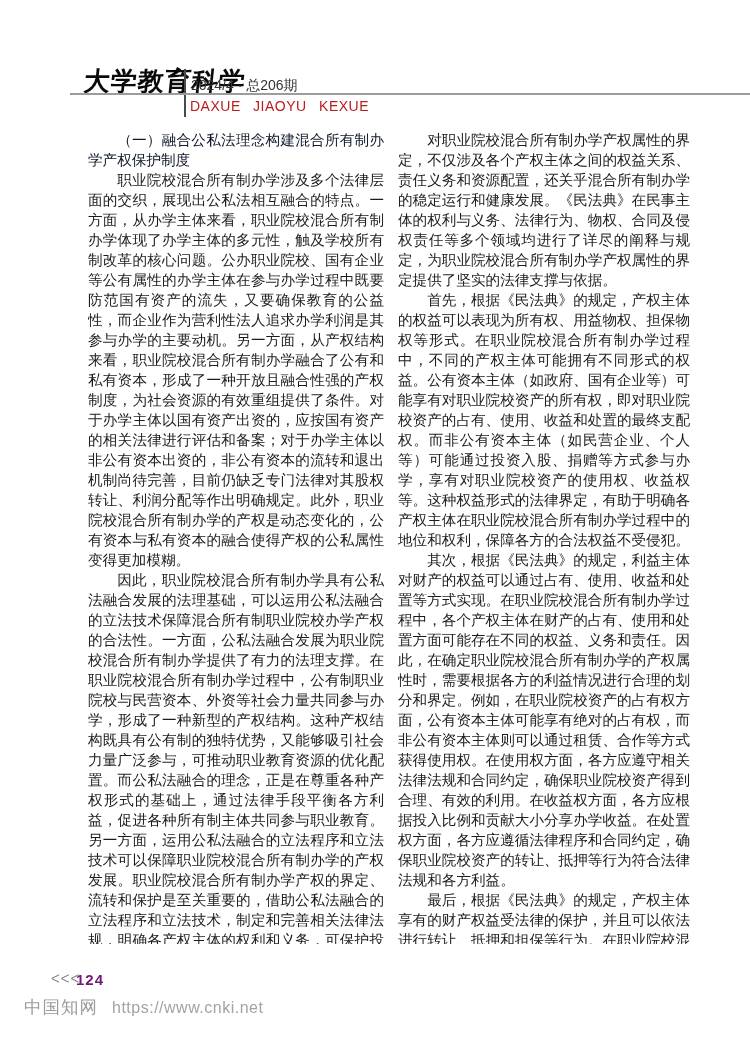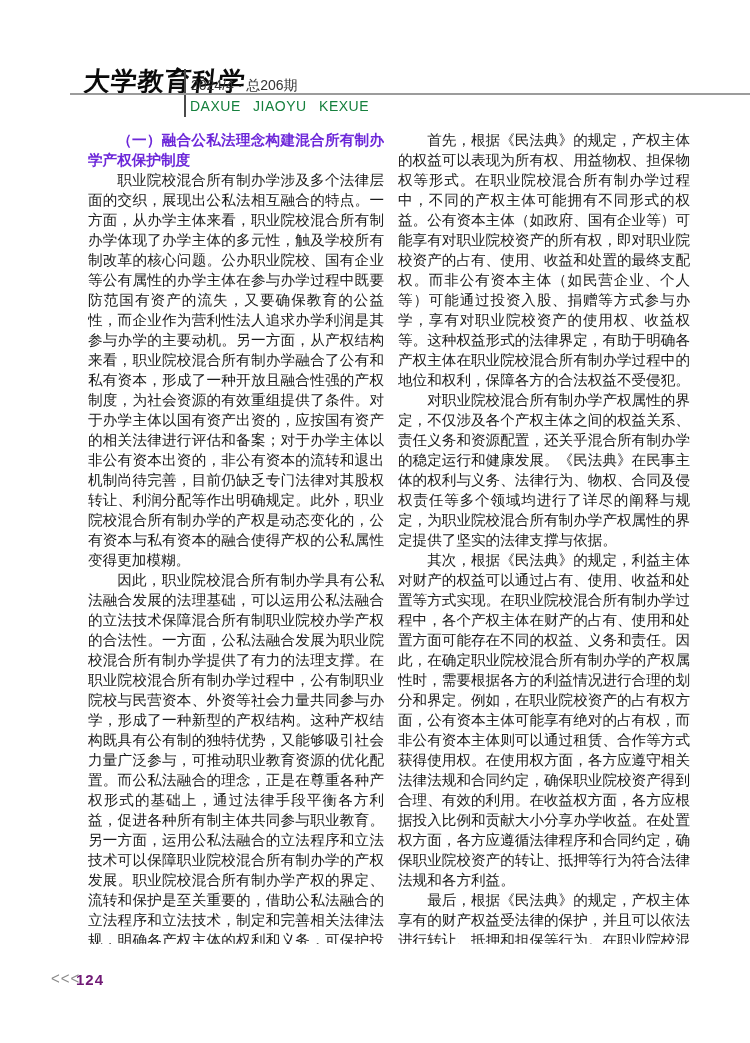--- a/index.html
+++ b/index.html
@@ -27,36 +27,36 @@
     font-family:"Liberation Sans","DejaVu Sans",sans-serif;
     font-size:14px;color:#333;white-space:nowrap;
   }
   .hrule{
     position:absolute;left:70px;top:93px;
     width:680px;height:2px;background:#9c9c9c;
   }
   .pinyin{
     position:absolute;left:190px;top:98px;
     font-family:"Liberation Sans","DejaVu Sans",sans-serif;
-    font-size:14px;color:#15803d;
+    font-size:14px;color:#b91c1c;
     letter-spacing:0.5px;word-spacing:8px;white-space:nowrap;
   }
   
   .col{
     position:absolute;top:130px;
     height:814px;overflow:hidden;
     font-size:14.6px;line-height:20px;
     text-align:justify;text-justify:inter-character;
     word-break:break-all;
     color:#1c1c1c;
   }
   .col-left{left:88px;width:296px;}
   .col-right{left:398px;width:292px;}
   .col p{margin:0;text-indent:2em;}
-  .heading{font-weight:bold;color:#6d28d9;}
+  .heading{font-weight:normal;color:#0f172a;}
   
   .chevrons{
     position:absolute;left:51px;top:969px;
     font-family:"Liberation Sans","DejaVu Sans",sans-serif;
     font-size:15px;color:#8a8a8a;letter-spacing:1px;
     transform:scaleY(1.15);
   }
   .pagenum{
     position:absolute;left:76px;top:971px;
     font-family:"Liberation Sans","DejaVu Sans",sans-serif;
@@ -81,22 +81,25 @@
   <div class="hrule"></div>
   <div class="pinyin">DAXUE JIAOYU KEXUE</div>
 
   <section class="col col-left">
     <p class="heading">（一）融合公私法理念构建混合所有制办学产权保护制度</p>
     <p class="para">职业院校混合所有制办学涉及多个法律层面的交织，展现出公私法相互融合的特点。一方面，从办学主体来看，职业院校混合所有制办学体现了办学主体的多元性，触及学校所有制改革的核心问题。公办职业院校、国有企业等公有属性的办学主体在参与办学过程中既要防范国有资产的流失，又要确保教育的公益性，而企业作为营利性法人追求办学利润是其参与办学的主要动机。另一方面，从产权结构来看，职业院校混合所有制办学融合了公有和私有资本，形成了一种开放且融合性强的产权制度，为社会资源的有效重组提供了条件。对于办学主体以国有资产出资的，应按国有资产的相关法律进行评估和备案；对于办学主体以非公有资本出资的，非公有资本的流转和退出机制尚待完善，目前仍缺乏专门法律对其股权转让、利润分配等作出明确规定。此外，职业院校混合所有制办学的产权是动态变化的，公有资本与私有资本的融合使得产权的公私属性变得更加模糊。</p>
     <p class="para"><span>因此，职业院校混合所有制办学具有公私法融合发展的法理基础，可以运用公私法融合的立法技术保障混合所有制职业院校办学产权的合法性。一方面，公私法融合发展为职业院校混合所有制办学提供了有力的法理支撑。在职业院校混合所有制办学过程中，公有制职业院校与民营资本、外资等社会力量共同参与办学，形成了一种新型的产权结构。这种产权结构既具有公有制的独特优势，又能够吸引社会力量广泛参与，可推动职业教育资源的优化配置。而公私法融合的理念，正是在尊重各种产权形式的基础上，通过法律手段平衡各方利益，促进各种所有制主体共同参与职业教育。另一方面，运用公私法融合的立法程序和立法技术可以保障职业院校混合所有制办学的产权发展。职业院校混合所有制办学产权的界定、流转和保护是至关重要的，借助公私法融合的立法程序和立法技术，制定和完善相关法律法规，明确各产权主体的权利和义务，可保护投资者和受教育者的合法权益。鉴于此，建议由国务院出台《职业院校混合所有制办学条例》，并从办学协议、设立要求、办学管理、激励机制、法律责任等方面具体设计立法内容</span></p>
   </section>
 
   <section class="col col-right">
+    <p class="para">对职业院校混合所有制办学产权属性的界定，不仅涉及各个产权主体之间的权益关系、责任义务和资源配置，还关乎混合所有制办学的稳定运行和健康发展。《民法典》在民事主体的权利与义务、法律行为、物权、合同及侵权责任等多个领域均进行了详尽的阐释与规定，为职业院校混合所有制办学产权属性的界定提供了坚实的法律支撑与依据。</p>
     <p class="para">首先，根据《民法典》的规定，产权主体的权益可以表现为所有权、用益物权、担保物权等形式。在职业院校混合所有制办学过程中，不同的产权主体可能拥有不同形式的权益。公有资本主体（如政府、国有企业等）可能享有对职业院校资产的所有权，即对职业院校资产的占有、使用、收益和处置的最终支配权。而非公有资本主体（如民营企业、个人等）可能通过投资入股、捐赠等方式参与办学，享有对职业院校资产的使用权、收益权等。这种权益形式的法律界定，有助于明确各产权主体在职业院校混合所有制办学过程中的地位和权利，保障各方的合法权益不受侵犯。</p>
-    <p class="para">对职业院校混合所有制办学产权属性的界定，不仅涉及各个产权主体之间的权益关系、责任义务和资源配置，还关乎混合所有制办学的稳定运行和健康发展。《民法典》在民事主体的权利与义务、法律行为、物权、合同及侵权责任等多个领域均进行了详尽的阐释与规定，为职业院校混合所有制办学产权属性的界定提供了坚实的法律支撑与依据。</p>
     <p class="para">其次，根据《民法典》的规定，利益主体对财产的权益可以通过占有、使用、收益和处置等方式实现。在职业院校混合所有制办学过程中，各个产权主体在财产的占有、使用和处置方面可能存在不同的权益、义务和责任。因此，在确定职业院校混合所有制办学的产权属性时，需要根据各方的利益情况进行合理的划分和界定。例如，在职业院校资产的占有权方面，公有资本主体可能享有绝对的占有权，而非公有资本主体则可以通过租赁、合作等方式获得使用权。在使用权方面，各方应遵守相关法律法规和合同约定，确保职业院校资产得到合理、有效的利用。在收益权方面，各方应根据投入比例和贡献大小分享办学收益。在处置权方面，各方应遵循法律程序和合同约定，确保职业院校资产的转让、抵押等行为符合法律法规和各方利益。</p>
     <p class="para">最后，根据《民法典》的规定，产权主体享有的财产权益受法律的保护，并且可以依法进行转让、抵押和担保等行为。在职业院校混合所有制办学过程中，各个产权主体的财产权益也应得到法律保护，并且可以进行合法的权益转让和利益分配。为了保</p>
   </section>
 
   <div class="chevrons">&lt;&lt;&lt;</div>
   <div class="pagenum">124</div>
+  <div class="watermark">
+    <span class="wm-name">中国知网</span><span class="wm-url">https://www.cnki.net</span>
+  </div>
 
 </div>
 
 </body></html>

